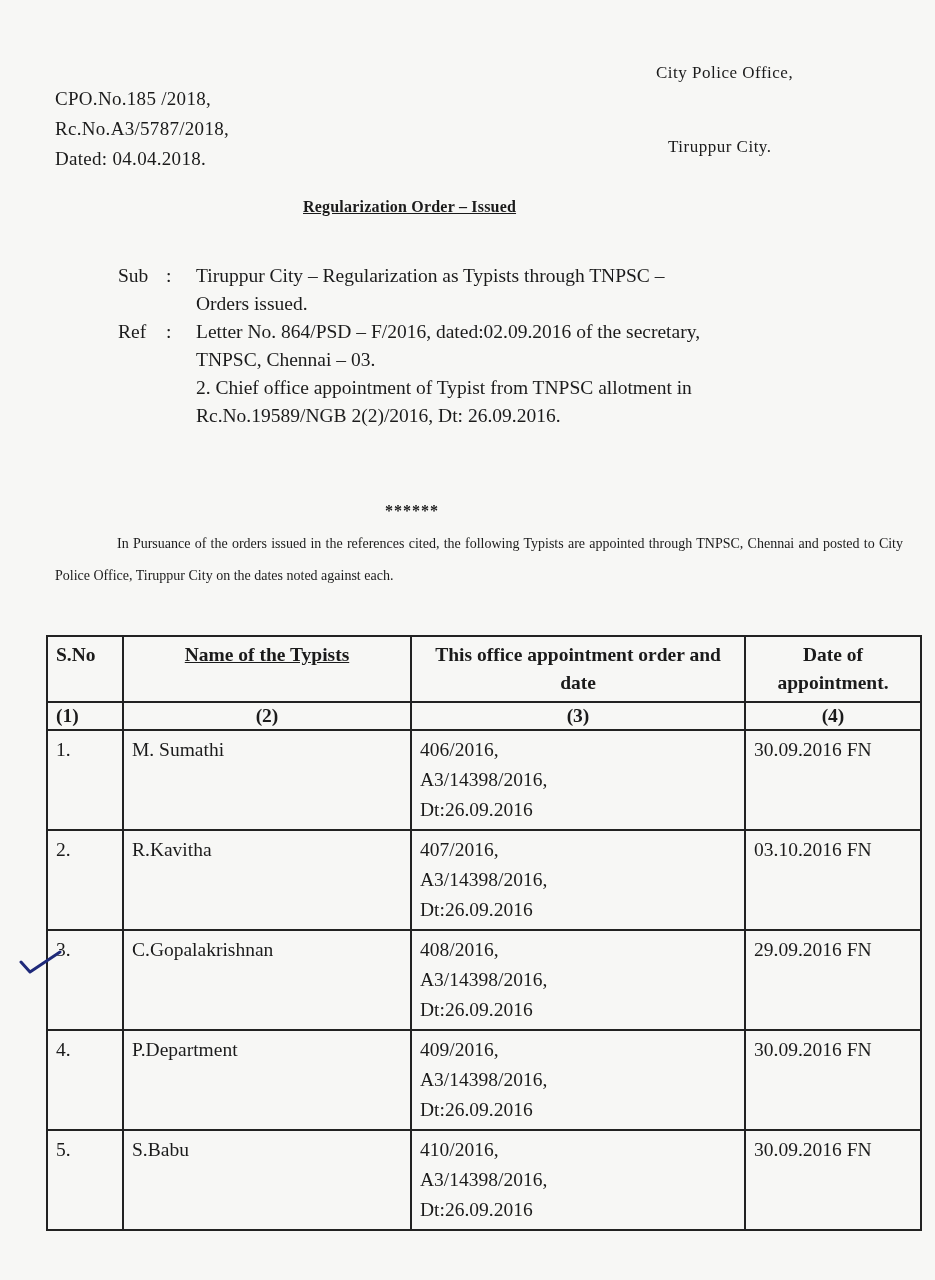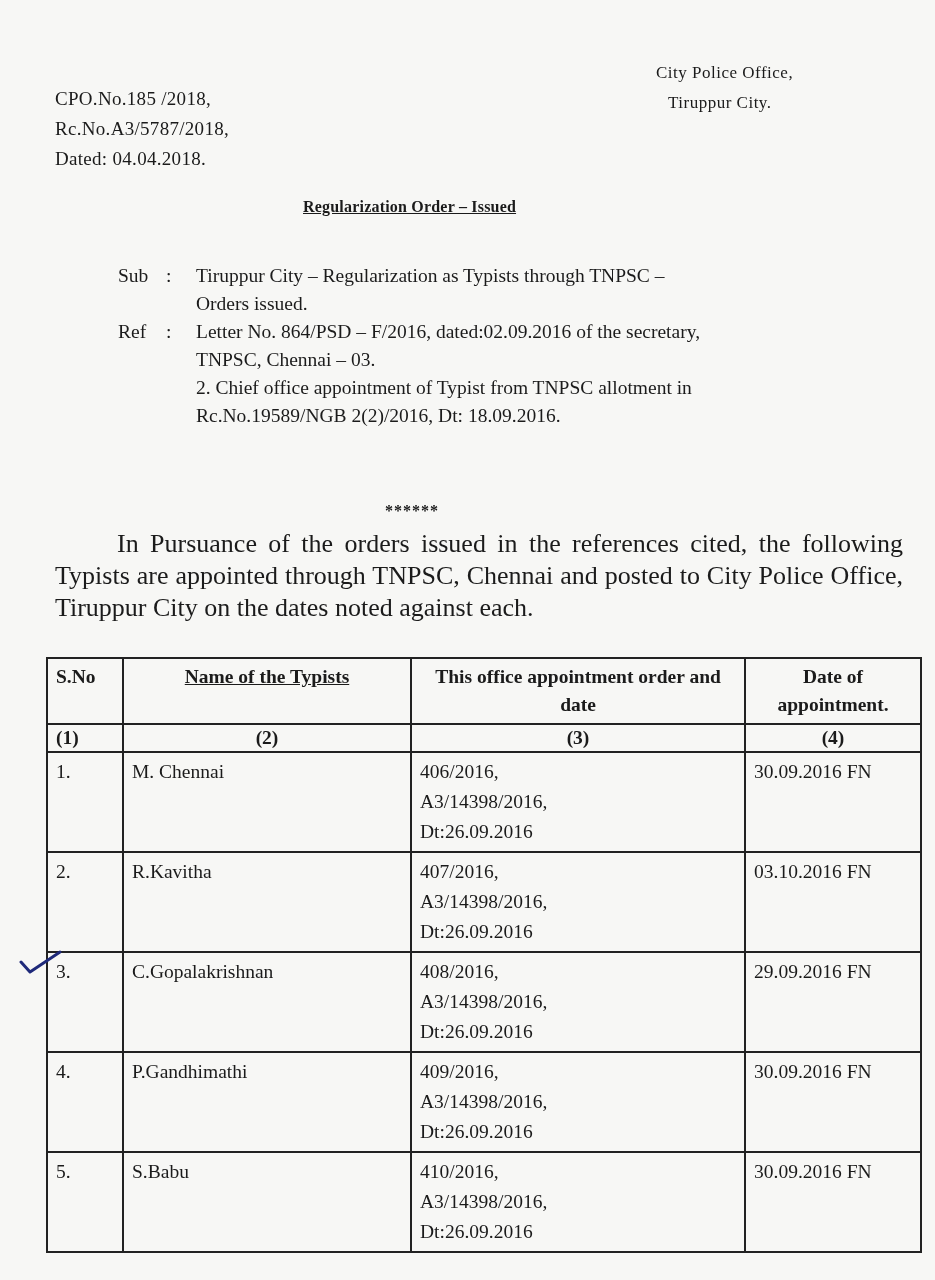--- a/index.html
+++ b/index.html
@@ -7,32 +7,32 @@
       width: 935px; height: 1280px; overflow: hidden;
       background: #f7f7f5;
       font-family: "Liberation Serif", "DejaVu Serif", serif;
       color: #1b1b1b;
       position: relative;
     }
     .page { position: absolute; left: 0; top: 0; width: 935px; height: 1280px; }
     .refblock { position: absolute; left: 55px; top: 84px; font-size: 19px; line-height: 30px; letter-spacing: 0.3px; }
     .refblock div { white-space: nowrap; }
     .office { position: absolute; left: 656px; top: 58px; font-size: 17px; line-height: 30px; letter-spacing: 0.5px; }
-    .office .l2 { padding-left: 12px; }
+    .office .l2 { padding-left: 12px; margin-top: 44px; }
     .title { position: absolute; left: 303px; top: 198px; font-size: 16px; font-weight: bold; text-decoration: underline; letter-spacing: 0.2px; }
     .subref { position: absolute; left: 118px; top: 262px; width: 760px; font-size: 19.5px; line-height: 28px; }
     .row { display: flex; }
     .row .lbl { width: 48px; }
     .row .colon { width: 30px; }
     .row .txt { flex: 1; }
     .stars { position: absolute; left: 385px; top: 502px; font-size: 16px; font-weight: bold; letter-spacing: 1px; }
-    .para { position: absolute; left: 55px; top: 528px; width: 848px; font-size: 26px; line-height: 32px; text-align: justify; }
+    .para { position: absolute; left: 55px; top: 528px; width: 848px; font-size: 14px; line-height: 32px; text-align: justify; }
     .para .indent { display: inline-block; width: 62px; }
     table.appt {
-      position: absolute; left: 46px; top: 657px; width: 876px;
+      position: absolute; left: 46px; top: 635px; width: 876px;
       border-collapse: collapse; font-size: 19.5px;
     }
     table.appt td, table.appt th { border: 2px solid #222; vertical-align: top; padding: 4px 8px; }
     table.appt th { font-weight: bold; line-height: 28px; }
     table.appt .num td { font-weight: bold; padding: 2px 8px; line-height: 22px; }
     table.appt td { line-height: 30px; }
     .c1 { width: 58px; }
     .c2 { width: 270px; text-decoration: underline; }
     .c3 { width: 316px; }
     .check { position: absolute; left: 18px; top: 948px; width: 44px; height: 28px; }
@@ -64,21 +64,21 @@
         <div>Orders issued.</div>
       </div>
     </div>
     <div class="row">
       <div class="lbl">Ref</div>
       <div class="colon">:</div>
       <div class="txt">
         <div>Letter No. 864/PSD – F/2016, dated:02.09.2016 of the secretary,</div>
         <div>TNPSC, Chennai – 03.</div>
         <div>2. Chief office appointment of Typist from TNPSC allotment in</div>
-        <div>Rc.No.19589/NGB 2(2)/2016, Dt: 18.09.2016.</div>
+        <div>Rc.No.19589/NGB 2(2)/2016, Dt: 26.09.2016.</div>
       </div>
     </div>
   </div>
 
   <div class="stars">******</div>
 
   <div class="para"><span class="indent"></span><span>In Pursuance of the orders issued in the references cited, the following Typists are appointed through TNPSC, Chennai and posted to City Police Office, Tiruppur City on the dates noted against each.</span></div>
 
   <table class="appt">
     <thead>
@@ -91,21 +91,21 @@
     </thead>
     <tbody id="tbody">
       <tr class="num">
         <td style="text-align:left">(1)</td>
         <td style="text-align:center">(2)</td>
         <td style="text-align:center">(3)</td>
         <td style="text-align:center">(4)</td>
       </tr>
     <tr>
           <td>1.</td>
-          <td>M. Chennai</td>
+          <td>M. Sumathi</td>
           <td>
             <div>406/2016,</div>
             <div>A3/14398/2016,</div>
             <div>Dt:26.09.2016</div>
           </td>
           <td>30.09.2016 FN</td>
         </tr>
         <tr>
           <td>2.</td>
           <td>R.Kavitha</td>
@@ -121,21 +121,21 @@
           <td>C.Gopalakrishnan</td>
           <td>
             <div>408/2016,</div>
             <div>A3/14398/2016,</div>
             <div>Dt:26.09.2016</div>
           </td>
           <td>29.09.2016 FN</td>
         </tr>
         <tr>
           <td>4.</td>
-          <td>P.Gandhimathi</td>
+          <td>P.Department</td>
           <td>
             <div>409/2016,</div>
             <div>A3/14398/2016,</div>
             <div>Dt:26.09.2016</div>
           </td>
           <td>30.09.2016 FN</td>
         </tr>
         <tr>
           <td>5.</td>
           <td>S.Babu</td>

